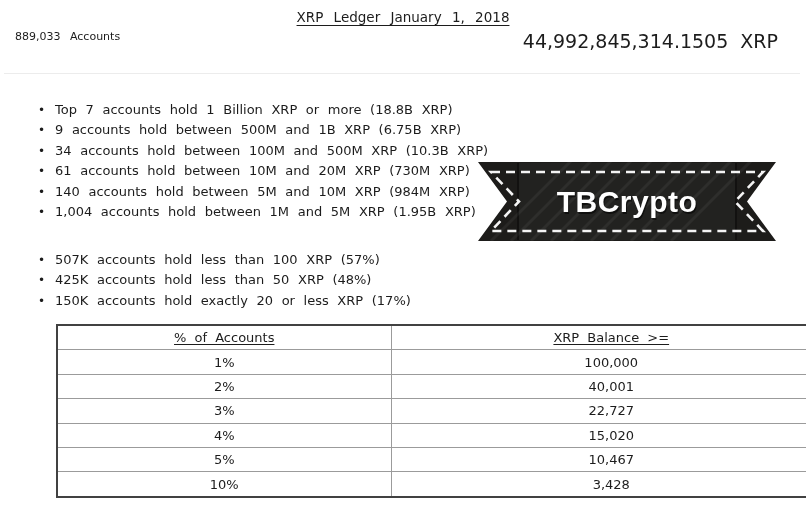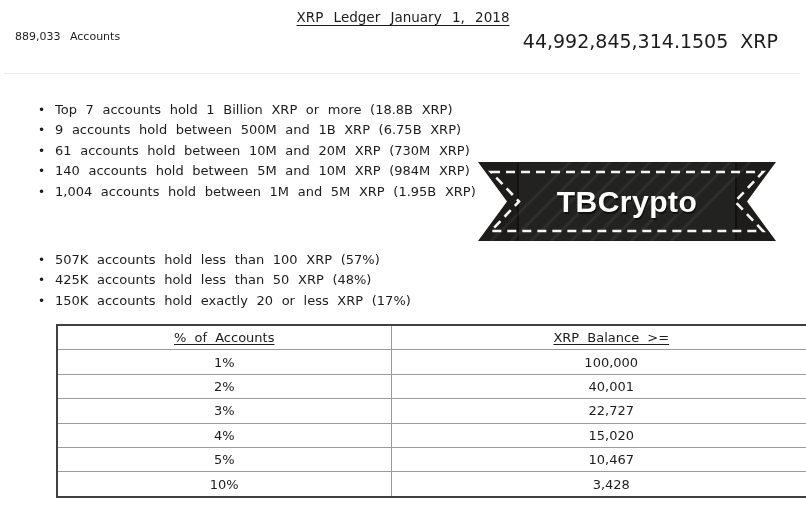--- a/index.html
+++ b/index.html
@@ -111,20 +111,21 @@
   <div class="doc-title">
     <span class="u">XRP Ledger January 1, 2018</span>
   </div>
   <div class="accounts-total">889,033 Accounts</div>
   <div class="xrp-total">44,992,845,314.1505 XRP</div>
   <div class="header-divider"></div>
 
   <ul class="bullets g1">
     <li><span class="dot">•</span><span>Top 7 accounts hold 1 Billion XRP or more (18.8B XRP)</span></li>
     <li><span class="dot">•</span><span>9 accounts hold between 500M and 1B XRP (6.75B XRP)</span></li>
+    <li><span class="dot">•</span><span>34 accounts hold between 100M and 500M XRP (10.3B XRP)</span></li>
     <li><span class="dot">•</span><span>61 accounts hold between 10M and 20M XRP (730M XRP)</span></li>
     <li><span class="dot">•</span><span>140 accounts hold between 5M and 10M XRP (984M XRP)</span></li>
     <li><span class="dot">•</span><span>1,004 accounts hold between 1M and 5M XRP (1.95B XRP)</span></li>
   </ul>
 
   <ul class="bullets g2">
     <li><span class="dot">•</span><span>507K accounts hold less than 100 XRP (57%)</span></li>
     <li><span class="dot">•</span><span>425K accounts hold less than 50 XRP (48%)</span></li>
     <li><span class="dot">•</span><span>150K accounts hold exactly 20 or less XRP (17%)</span></li>
   </ul>

